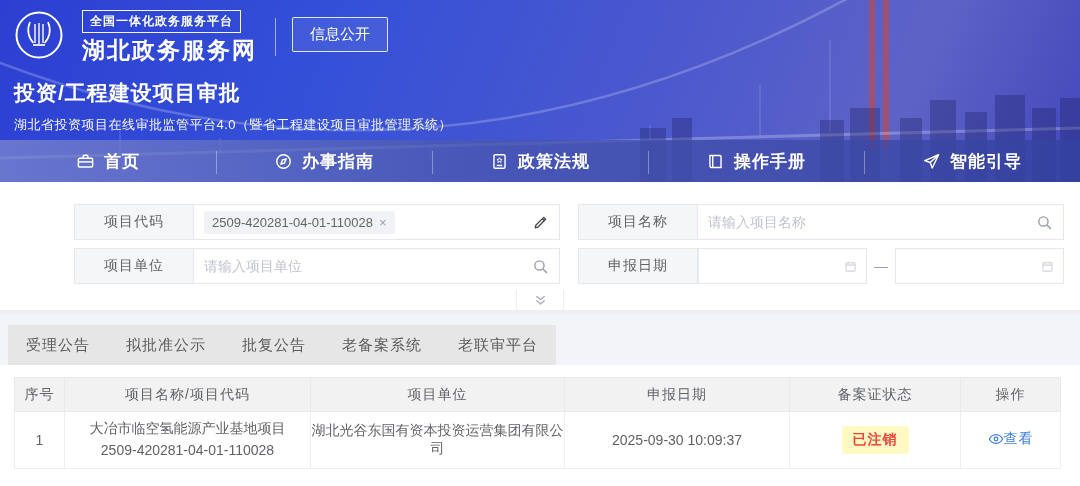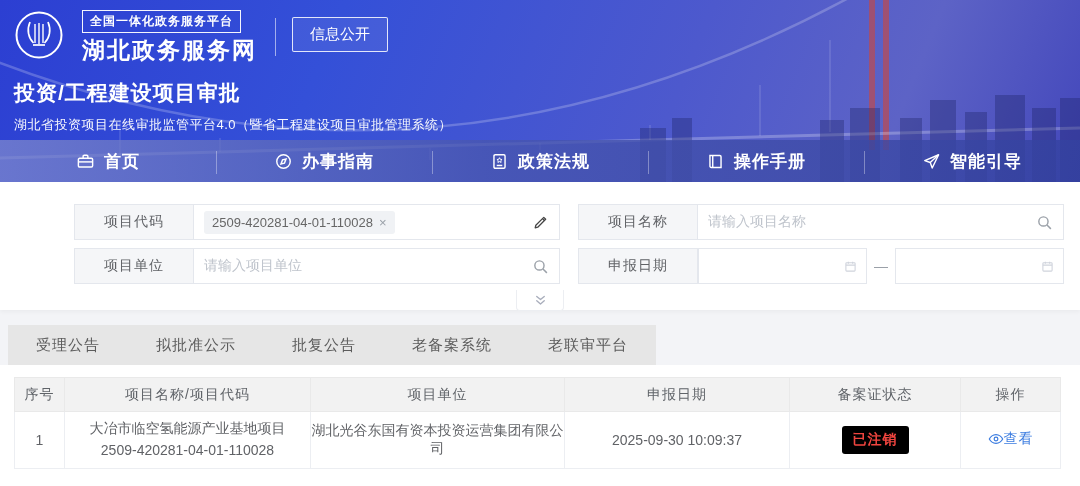--- a/index.html
+++ b/index.html
@@ -29,43 +29,43 @@
   .nav-icon { width:19px; height:19px; display:block; }
 
   
   .form-panel { position:relative; background:#fff; height:128px; padding:22px 16px 0 38px; box-shadow:0 2px 4px rgba(0,0,0,.04); }
   .form-grid { display:grid; grid-template-columns:1fr 1fr; column-gap:18px; row-gap:8px;margin-left:36px; }
   .field { display:flex; align-items:stretch; height:36px; font-size:14px; }
   .field-label { width:120px; flex:0 0 auto; background:#f5f6f8; border:1px solid #e4e7ed; color:#606266; display:flex; align-items:center; justify-content:center; letter-spacing:1px; }
   .field-box { flex:1 1 auto; border:1px solid #e4e7ed; border-left:none; background:#fff; display:flex; align-items:center; padding:0 10px; position:relative; }
   .tag { background:#f0f2f5; border-radius:3px; padding:4px 8px; color:#666; font-size:13px; display:inline-flex; align-items:center; gap:6px; }
   .tag-x { color:#9aa0a8; font-size:13px; cursor:pointer; line-height:1; }
-  .box-input { flex:1 1 auto; border:none; outline:none; font-size:14px; color:#737373; font-family:Liberation Serif, serif; background:transparent; }
+  .box-input { flex:1 1 auto; border:none; outline:none; font-size:14px; color:#737373; font-family:Liberation Sans, sans-serif; background:transparent; }
   .box-input::placeholder { color:#bfc4cc; }
   .field-icon { width:17px; height:17px; flex:0 0 auto; color:#9aa0a8; }
   .pencil { color:#444; margin-left:auto; cursor:pointer; }
   .date-box { flex:1 1 auto; border:1px solid #e4e7ed; display:flex; align-items:center; padding:0 9px; cursor:text; }
   .date-box .cal { margin-left:auto; width:13px; height:13px; color:#cfd3dc; }
   .date-dash { display:flex; align-items:center; padding:0 7px; color:#9aa0a8; font-size:14px; }
   .collapse-tab { position:absolute; left:50%; bottom:-1px; transform:translateX(-50%); width:48px; height:21px; background:#fff; border:1px solid #eceef2; border-top:none; border-radius:0 0 4px 4px; display:flex; align-items:center; justify-content:center; cursor:pointer; color:#a9aebc; }
   .collapse-tab svg { width:15px; height:15px; }
 
   
   .tabs-row { margin-top:15px; display:flex; padding-left:8px; height:40px; }
-  .tab { height:40px; display:flex; align-items:center; padding:0 28px; background:#e6e6e6; color:#5c5c5c; font-size:15px; cursor:pointer; letter-spacing:1px; }
+  .tab { height:40px; display:flex; align-items:center; padding:0 18px; background:#e6e6e6; color:#5c5c5c; font-size:15px; cursor:pointer; letter-spacing:1px; }
   .tab.active { background:#fff; color:#2563d4; font-weight:700; }
 
   
   .content-panel { background:#fff; height:121px; padding:12px 22px 0 14px; }
   table { width:100%; border-collapse:collapse; table-layout:fixed; font-size:14px; }
   col.c-idx{width:50px;} col.c-name{width:246px;} col.c-unit{width:254px;} col.c-date{width:225px;} col.c-status{width:171px;} col.c-op{width:100px;}
   th { background:#f2f2f2; color:#5f6368; font-weight:400; height:34px; border:1px solid #e9e9e9; letter-spacing:1px; }
   td { height:57px; border:1px solid #eceef2; color:#606266; text-align:center; vertical-align:middle; background:#fff; }
   .two-line div { line-height:1.55; }
-  .status-badge { display:inline-block; background:#000000; color:#f0453f; font-weight:700; padding:5px 11px; border-radius:3px; font-size:14px; letter-spacing:1px; }
+  .status-badge { display:inline-block; background:#fef9c3; color:#f0453f; font-weight:700; padding:5px 11px; border-radius:3px; font-size:14px; letter-spacing:1px; }
   .view-link { color:#3b7ce0; cursor:pointer; display:inline-flex; align-items:center; gap:0; letter-spacing:1px; }
   .view-link svg { width:16px; height:16px; }
 </style>
 </head>
 <body>
 
 <div class="top">
   <svg class="bridge-svg" viewBox="0 0 1080 182" preserveAspectRatio="none" aria-hidden="true">
     <path d="M-20 55 Q 430 235 872 -15" fill="none" stroke="rgba(255,255,255,0.22)" stroke-width="2.5"></path>
     <path d="M872 -20 L872 150 M886 -20 L886 150" stroke="rgba(205,70,58,0.6)" stroke-width="6"></path>

